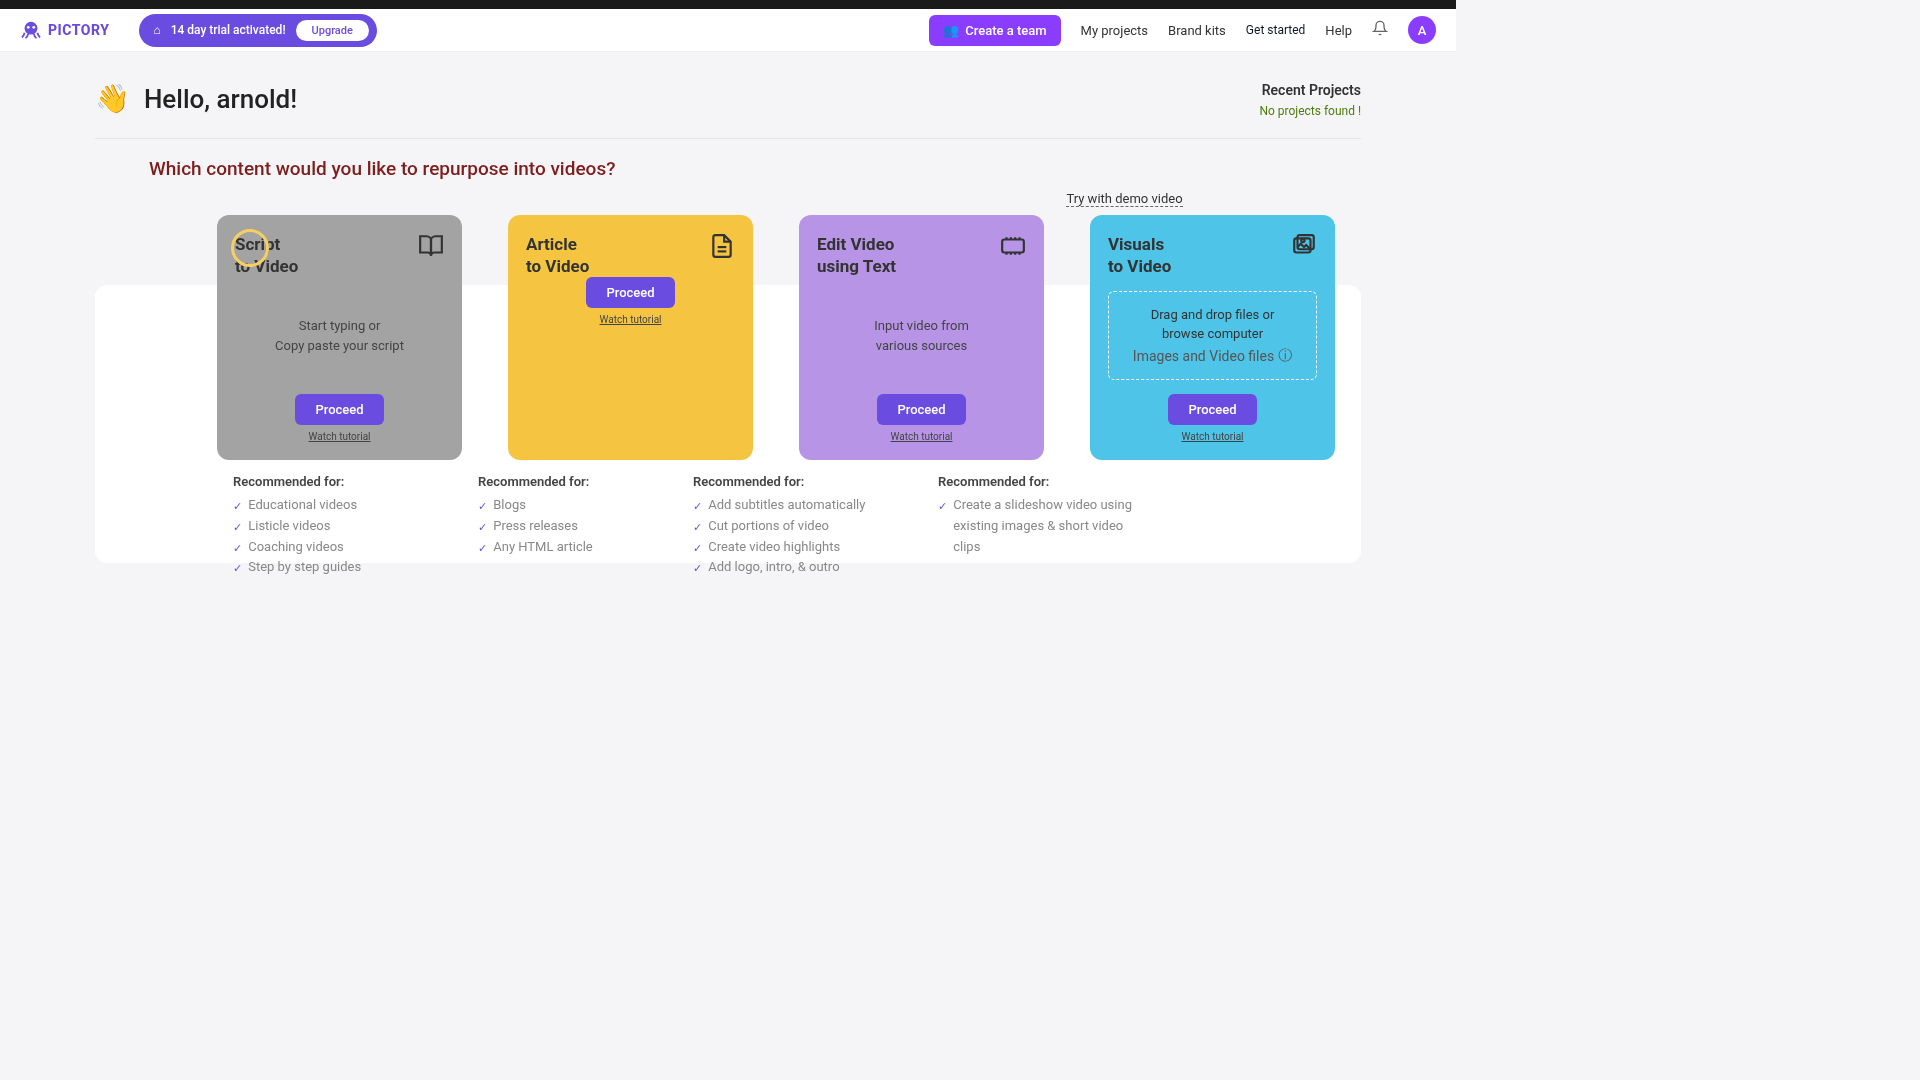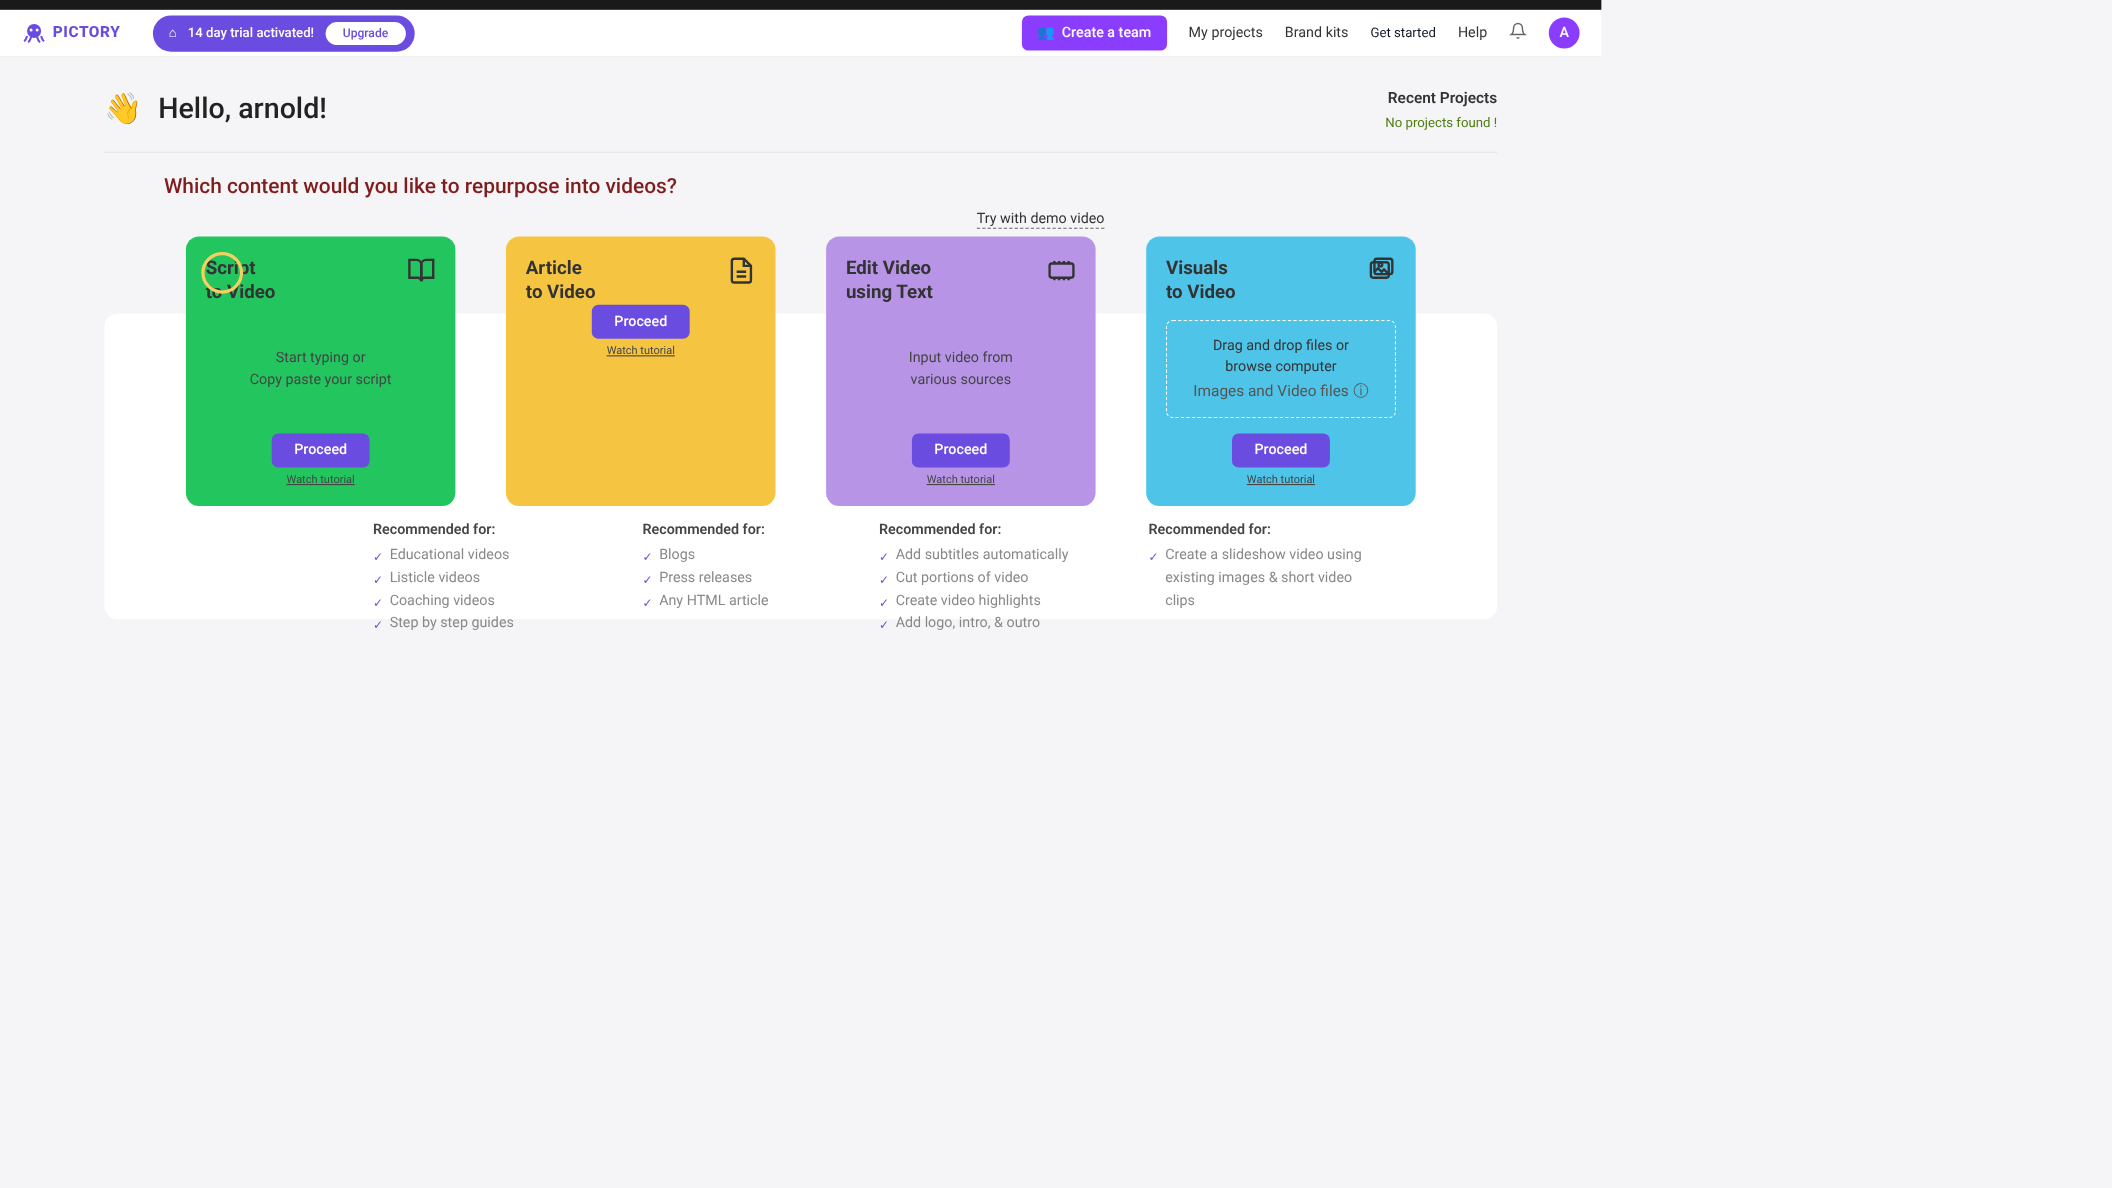--- a/index.html
+++ b/index.html
@@ -30,28 +30,28 @@
 .greeting { display: flex; align-items: center; gap: 14px; }
 .wave { font-size: 28px; }
 .greeting-text { font-size: 26px; font-weight: 500; color: #222; }
 .recent { text-align: right; }
 .recent-title { font-size: 14px; font-weight: 600; color: #333; margin-bottom: 6px; }
 .recent-empty { font-size: 12px; color: #4d7c0f; }
 
 .divider { border: none; border-top: 1px solid #e5e5e8; margin: 20px 0 18px; }
 
 .question { font-size: 19px; color: #7f1d1d; font-weight: 500; margin-left: 54px; margin-bottom: 8px; }
-.demo-link-row { text-align: left; margin-left: 793px; margin-bottom: 8px; }
+.demo-link-row { text-align: center; margin-left: 793px; margin-bottom: 8px; }
 .demo-link { font-size: 13px; color: #333; text-decoration: none; border-bottom: 1px dashed #666; cursor: pointer; }
 
 .cards-container { position: relative; }
 .white-panel { position: absolute; top: 70px; left: 0; right: 0; height: 278px; background: #fff; border-radius: 12px; z-index: 0; }
 .cards { display: flex; gap: 46px; padding-left: 74px; position: relative; z-index: 1; }
 .card { width: 245px; height: 245px; border-radius: 12px; padding: 18px; position: relative; display: flex; flex-direction: column; }
-.card.pink { background: #22c55e; }
+.card.pink { background: #a3a3a3; margin-left: 48px; }
 .card.yellow { background: #f5c542; }
 .card.purple { background: #b794e6; }
 .card.cyan { background: #4ec5e8; }
 
 .card-header { display: flex; justify-content: space-between; align-items: flex-start; }
 .card-title { font-size: 17px; font-weight: 700; color: #333; line-height: 1.3; }
 .card-icon { color: #333; }
 
 .card-body { flex: 1; display: flex; flex-direction: column; justify-content: center; align-items: center; text-align: center; }
 .card-body-text { font-size: 13px; color: #444; line-height: 1.5; }
@@ -60,21 +60,21 @@
 .dropzone { border: 1px dashed #fff; border-radius: 6px; padding: 14px 8px; width: 100%; }
 .dropzone-text { font-size: 13px; color: #333; line-height: 1.4; }
 .dropzone-sub { font-size: 14px; color: #555; margin-top: 4px; display: flex; align-items: center; justify-content: center; gap: 4px; }
 
 .card-footer { display: flex; flex-direction: column; align-items: center; gap: 6px; }
 .proceed-btn { background: #6b4ce0; color: #fff; border: none; border-radius: 6px; padding: 8px 20px; font-size: 13px; font-weight: 500; cursor: pointer; }
 .tutorial-link { font-size: 10px; color: #444; text-decoration: underline; cursor: pointer; }
 
 .highlight-ring { position: absolute; top: 14px; left: 14px; width: 38px; height: 38px; border: 3px solid #f5d060; border-radius: 50%; pointer-events: none; }
 
-.recommendations { display: flex; padding-left: 74px; margin-top: 14px; position: relative; z-index: 1; justify-content: center; }
+.recommendations { display: flex; padding-left: 74px; margin-top: 14px; position: relative; z-index: 1; }
 .rec-col { width: 245px; padding-left: 64px; }
 .rec-col.wide { padding-left: 34px; }
 .rec-title { font-size: 13px; font-weight: 600; color: #444; margin-bottom: 6px; }
 .rec-list { list-style: none; }
 .rec-item { font-size: 13px; color: #888; line-height: 1.6; display: flex; align-items: flex-start; gap: 6px; }
 .check { color: #6b4ce0; font-size: 11px; margin-top: 3px; flex-shrink: 0; }
 .rec-item-text { }
 </style>
 </head>
 <body>

